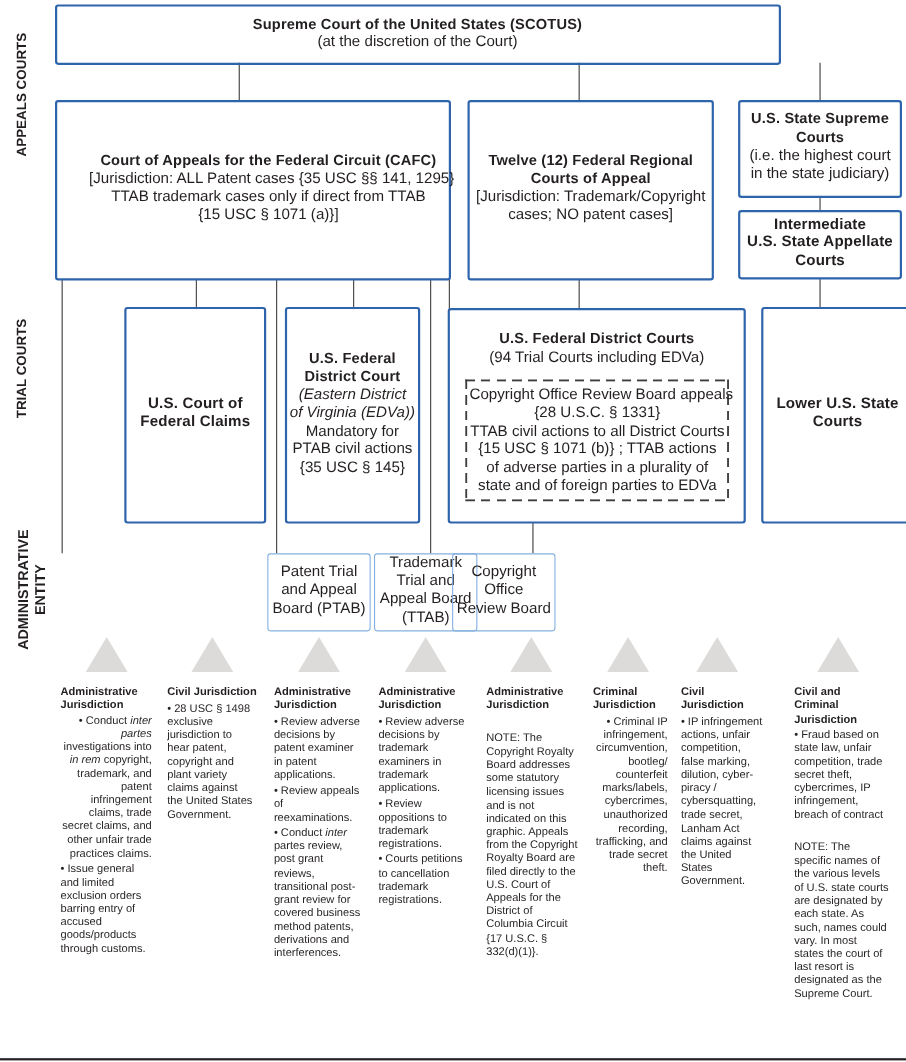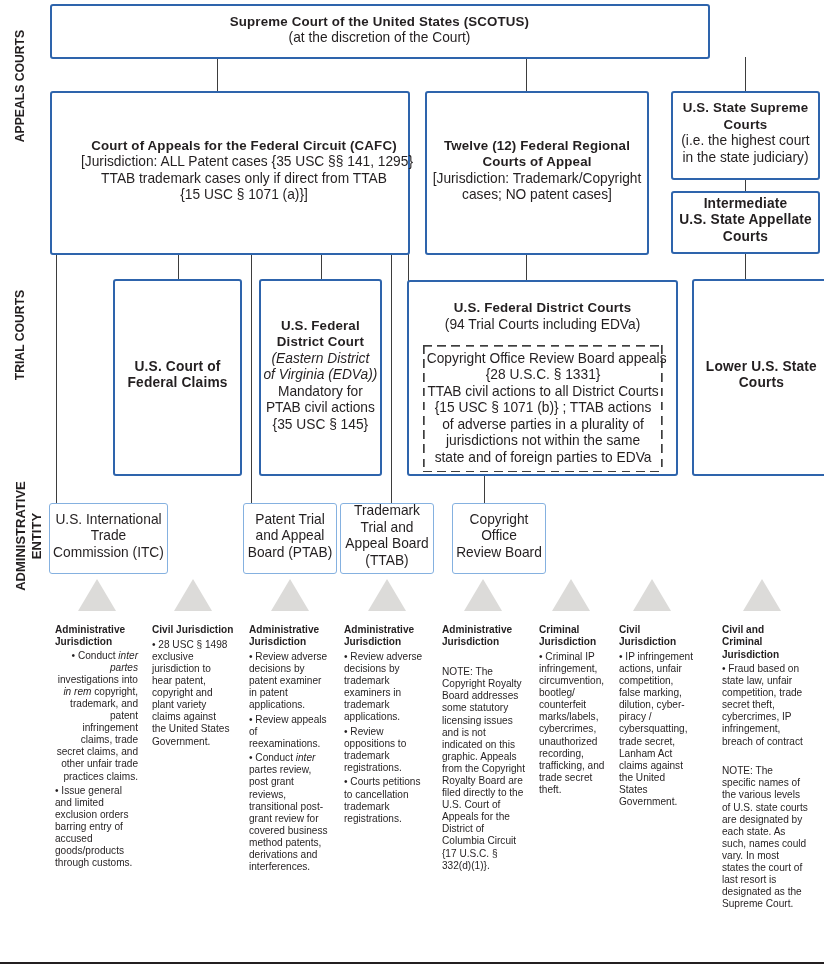--- a/index.html
+++ b/index.html
@@ -126,59 +126,51 @@
   <div class="box" style="left:407.3px;top:280.3px;width:270.5px;height:195.3px;align-items:flex-start;">
     <div class="t" style="padding:8px;">
       <div class="bd" style="margin-top:12px;">U.S. Federal District Courts</div>
       <div>(94 Trial Courts including EDVa)</div>
       <div id="dashedpanel" class="dashbox" style="margin:11.5px 4.8px 0 5.8px;padding:6.1px 3.7px 6.1px 3.7px;">
           <div>Copyright Office Review Board appeals</div>
           <div>{28 U.S.C. § 1331}</div>
           <div>TTAB civil actions to all District Courts</div>
           <div>{15 USC § 1071 (b)} ; TTAB actions</div>
           <div>of adverse parties in a plurality of</div>
-          <div>jurisdictions not within the same</div>
           <div>state and of foreign parties to EDVa</div>
         </div>
     </div>
   </div>
 
   <div class="box" style="left:691.9px;top:279.3px;width:139px;height:196.6px;">
     <div class="t bd">
       <div>Lower U.S. State</div>
       <div>Courts</div>
     </div>
   </div>
 
-  <div class="box lt" style="left:49px;top:503px;width:119px;height:71px;">
-    <div class="t">
-      <div>U.S. International</div>
-      <div>Trade</div>
-      <div>Commission (ITC)</div>
-    </div>
-  </div>
 
   <div class="box lt" style="left:243px;top:503px;width:94px;height:71px;">
     <div class="t">
       <div>Patent Trial</div>
       <div>and Appeal</div>
       <div>Board (PTAB)</div>
     </div>
   </div>
 
   <div class="box lt" style="left:340px;top:503px;width:94px;height:71px;">
     <div class="t">
       <div>Trademark</div>
       <div>Trial and</div>
       <div>Appeal Board</div>
       <div>(TTAB)</div>
     </div>
   </div>
 
-  <div class="box lt" style="left:452px;top:503px;width:94px;height:71px;">
+  <div class="box lt" style="left:411px;top:503px;width:94px;height:71px;">
     <div class="t">
       <div>Copyright</div>
       <div>Office</div>
       <div>Review Board</div>
     </div>
   </div>
 
   <div class="tri" style="left:77.9px;top:579px;"></div>
   <div class="tri" style="left:174.2px;top:579px;"></div>
   <div class="tri" style="left:270.7px;top:579px;"></div>
@@ -226,21 +218,21 @@
           <div>Administrative</div>
           <div>Jurisdiction</div>
         </h4>
         <p style="margin-top: 17.6px;">NOTE: The Copyright Royalty Board addresses some statutory licensing issues and is not indicated on this graphic. Appeals from the Copyright Royalty Board are filed directly to the U.S. Court of Appeals for the District of Columbia Circuit {17 U.S.C. § 332(d)(1)}.</p>
       </div>
       <div class="col" style="left: 539px; top: 624.4px; width: 68px;">
         <h4 style="white-space: nowrap;">
           <div>Criminal</div>
           <div>Jurisdiction</div>
         </h4>
-        <p style="margin-top: 2.3px;">• Criminal IP infringement, circumvention, bootleg/ counterfeit marks/labels, cybercrimes, unauthorized recording, trafficking, and trade secret theft.</p>
+        <p style="margin-top: 2.3px; text-align: right;">• Criminal IP infringement, circumvention, bootleg/ counterfeit marks/labels, cybercrimes, unauthorized recording, trafficking, and trade secret theft.</p>
       </div>
       <div class="col" style="left: 619px; top: 624.4px; width: 76px;">
         <h4 style="white-space: nowrap;">
           <div>Civil</div>
           <div>Jurisdiction</div>
         </h4>
         <p style="margin-top: 2.3px;">• IP infringement actions, unfair competition, false marking, dilution, cyber-piracy / cybersquatting, trade secret, Lanham Act claims against the United States Government.</p>
       </div>
       <div class="col" style="left: 722px; top: 624.4px; width: 86px;">
         <h4 style="white-space: nowrap;">

